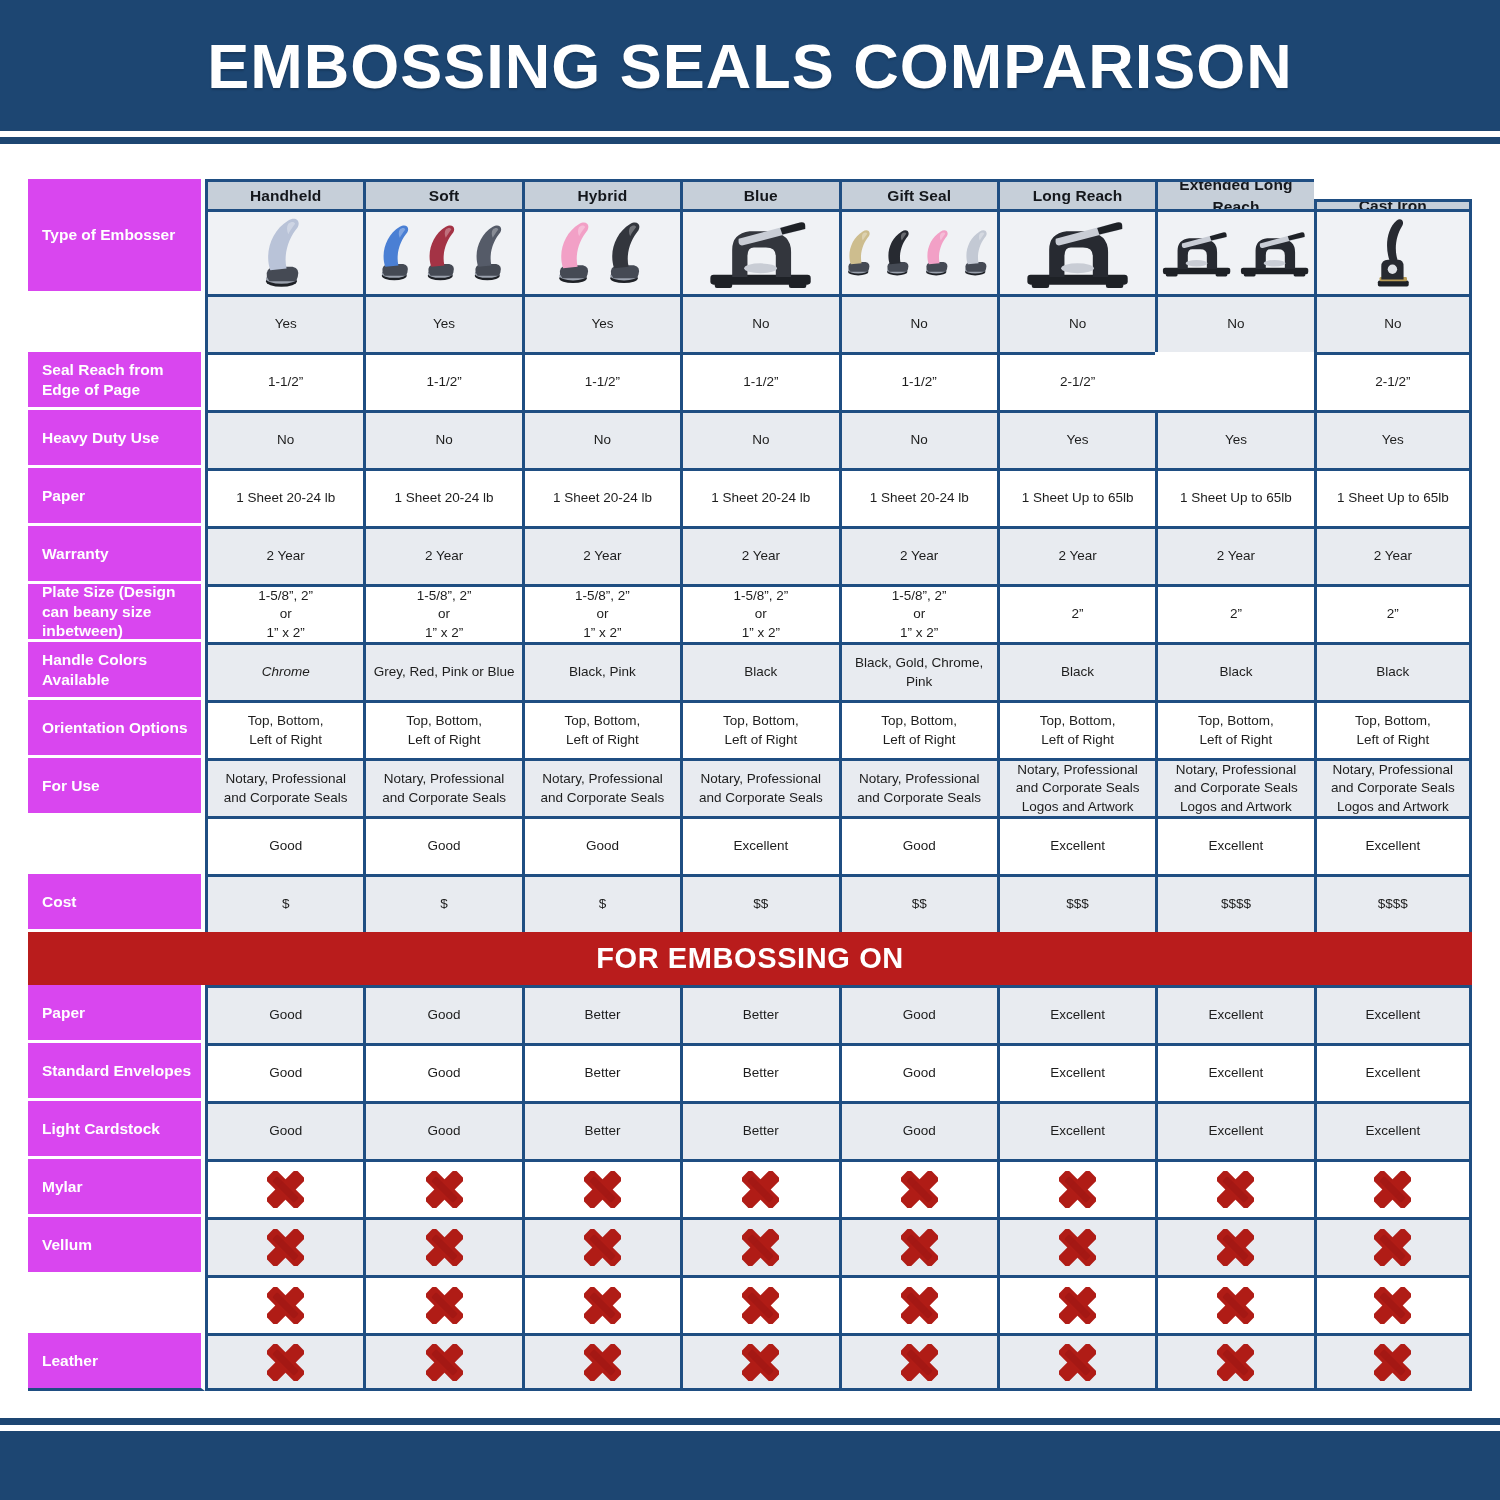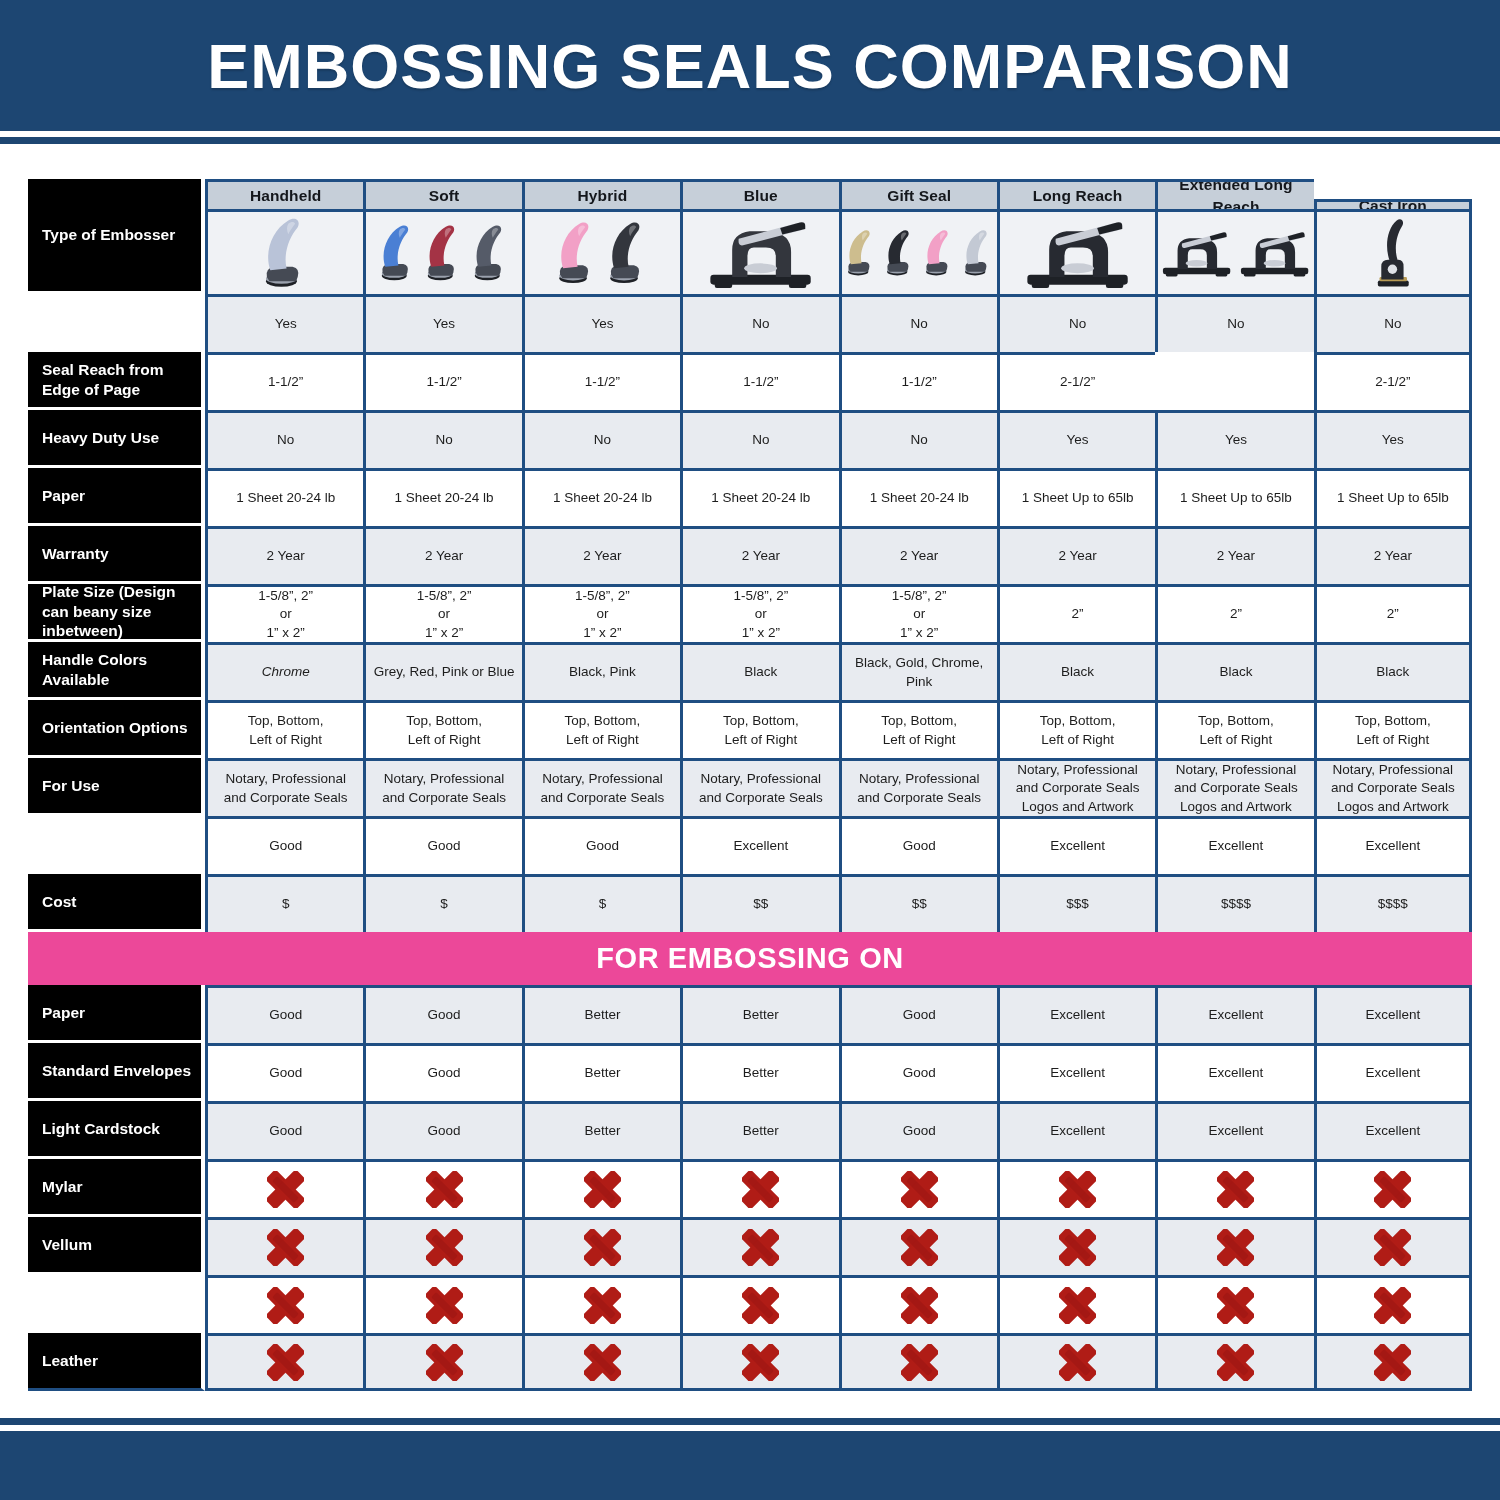--- a/index.html
+++ b/index.html
@@ -38,26 +38,26 @@
   .cell.row-last{border-bottom:3px solid #1f4e82;}
   .cell.white{background:#ffffff;}
   .cell.gray{background:#e8ebf0;}
   .head-cell{
     background:#c6cfd9;font-weight:bold;font-size:15.5px;color:#14171c;
     letter-spacing:.1px;padding:0 2px;
   }
   .img-cell{background:#f0f2f5;gap:5px;padding:4px 2px;}
   .img-cell svg{display:block;}
   .label-cell{
-    background:#000000;color:#ffffff;font-weight:bold;font-size:15.5px;line-height:1.25;
+    background:#d946ef;color:#ffffff;font-weight:bold;font-size:15.5px;line-height:1.25;
     justify-content:flex-start;text-align:left;padding:0 8px 0 14px;
     border:none;border-right:4px solid #ffffff;border-bottom:3px solid #ffffff;
   }
   .band-cell{
-    grid-column:1 / -1;background:#ec4899;color:#ffffff;font-weight:bold;
+    grid-column:1 / -1;background:#b91c1c;color:#ffffff;font-weight:bold;
     font-size:29px;letter-spacing:.6px;display:flex;align-items:center;justify-content:center;
     border:none;
   }
   .xsvg{width:37px;height:37px;}
 
   
   .footer-gap{height:27px;}
   .footer-band{height:72px;background:#1d4672;}
 </style>
 </head>

